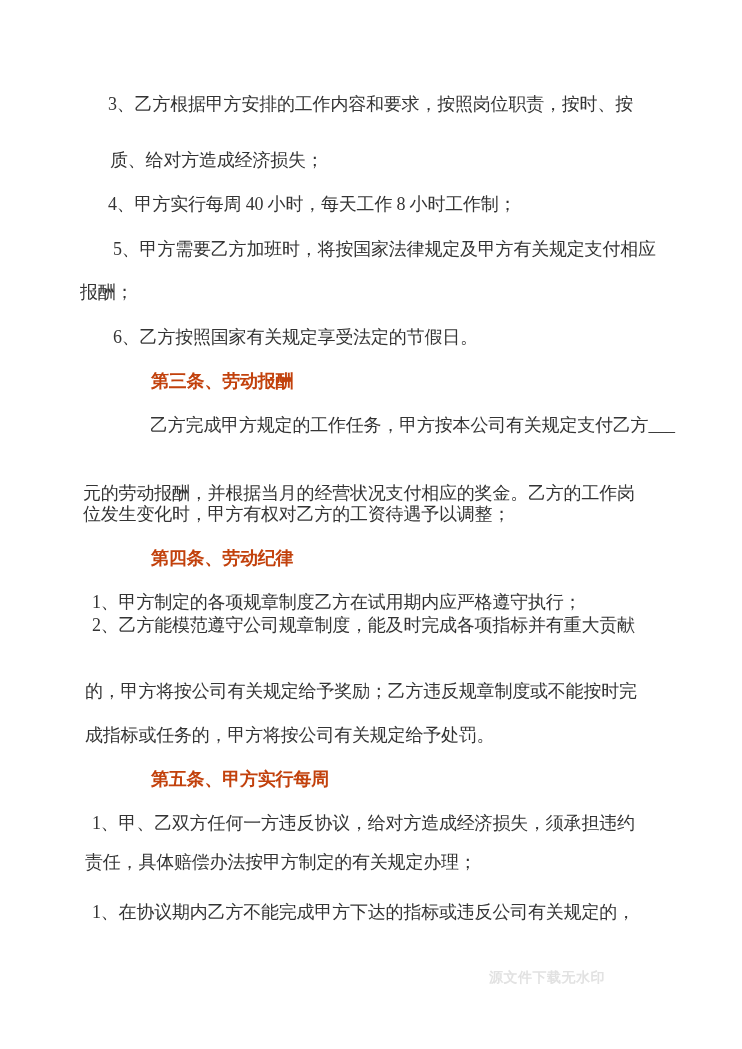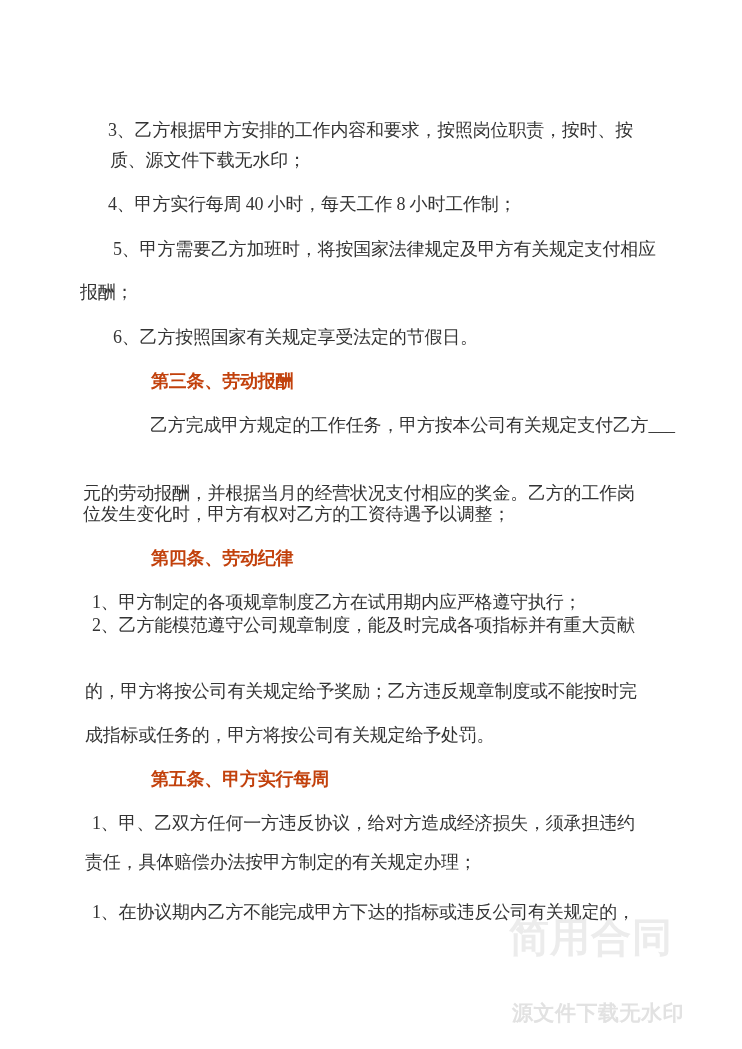--- a/index.html
+++ b/index.html
@@ -42,52 +42,50 @@
     font-size: 40px;
     line-height: 46px;
     font-weight: bold;
     letter-spacing: 1px;
     color: #ececec;
     white-space: nowrap;
     font-family: "Liberation Sans", "DejaVu Sans", sans-serif;
   }
   .wm-sub {
     position: absolute;
-    left: 512px;
+    left: 489px;
     top: 964px;
-    font-size: 21px;
+    font-size: 14px;
     line-height: 26px;
     font-weight: bold;
     letter-spacing: 0.5px;
     color: #e2e2e2;
     white-space: nowrap;
     font-family: "Liberation Sans", "DejaVu Sans", sans-serif;
-    margin-top: 36px;
   }
 </style>
 </head>
 <body>
 
 <div class="page">
   <div class="text-block" id="lines">
-      <div class="line" style="top: 118px; padding-left: 28px; text-align: center;">3、乙方根据甲方安排的工作内容和要求，按照岗位职责，按时、按</div>
-      <div class="line" style="top: 148.2px; padding-left: 30px;">质、源文件下载无水印；</div>
+      <div class="line" style="top: 92px; padding-left: 28px; text-align: center;">3、乙方根据甲方安排的工作内容和要求，按照岗位职责，按时、按</div>
+      <div class="line" style="top: 148.2px; padding-left: 30px;">质、给对方造成经济损失；</div>
       <div class="line" style="top: 192.4px; padding-left: 28px;">4、甲方实行每周 40 小时，每天工作 8 小时工作制；</div>
       <div class="line" style="top: 236.6px; padding-left: 33px;">5、甲方需要乙方加班时，将按国家法律规定及甲方有关规定支付相应</div>
       <div class="line" style="top: 280px; padding-left: 0px; text-align: right;">报酬；</div>
       <div class="line" style="top: 325px; padding-left: 33px;">6、乙方按照国家有关规定享受法定的节假日。</div>
       <div class="line heading" style="top: 369.2px; padding-left: 71px;">第三条、劳动报酬</div>
       <div class="line" style="top: 413.4px; padding-left: 70px;">乙方完成甲方规定的工作任务，甲方按本公司有关规定支付乙方___</div>
       <div class="line" style="top: 481px; padding-left: 3px;">元的劳动报酬，并根据当月的经营状况支付相应的奖金。乙方的工作岗</div>
       <div class="line" style="top: 501.8px; padding-left: 3px;">位发生变化时，甲方有权对乙方的工资待遇予以调整；</div>
       <div class="line heading" style="top: 546px; padding-left: 71px;">第四条、劳动纪律</div>
       <div class="line" style="top: 590.2px; padding-left: 12px;">1、甲方制定的各项规章制度乙方在试用期内应严格遵守执行；</div>
       <div class="line" style="top: 613px; padding-left: 12px;">2、乙方能模范遵守公司规章制度，能及时完成各项指标并有重大贡献</div>
       <div class="line" style="top: 678.6px; padding-left: 5px;">的，甲方将按公司有关规定给予奖励；乙方违反规章制度或不能按时完</div>
       <div class="line" style="top: 722.8px; padding-left: 5px;">成指标或任务的，甲方将按公司有关规定给予处罚。</div>
       <div class="line heading" style="top: 767px; padding-left: 71px;">第五条、甲方实行每周</div>
       <div class="line" style="top: 811.2px; padding-left: 12px;">1、甲、乙双方任何一方违反协议，给对方造成经济损失，须承担违约</div>
       <div class="line" style="top: 850px; padding-left: 5px;">责任，具体赔偿办法按甲方制定的有关规定办理；</div>
       <div class="line" style="top: 899.6px; padding-left: 12px;">1、在协议期内乙方不能完成甲方下达的指标或违反公司有关规定的，</div>
     </div>
-  <div class="wm-title">简用合同</div>
   <div class="wm-sub">源文件下载无水印</div>
 </div>
 
 </body></html>

